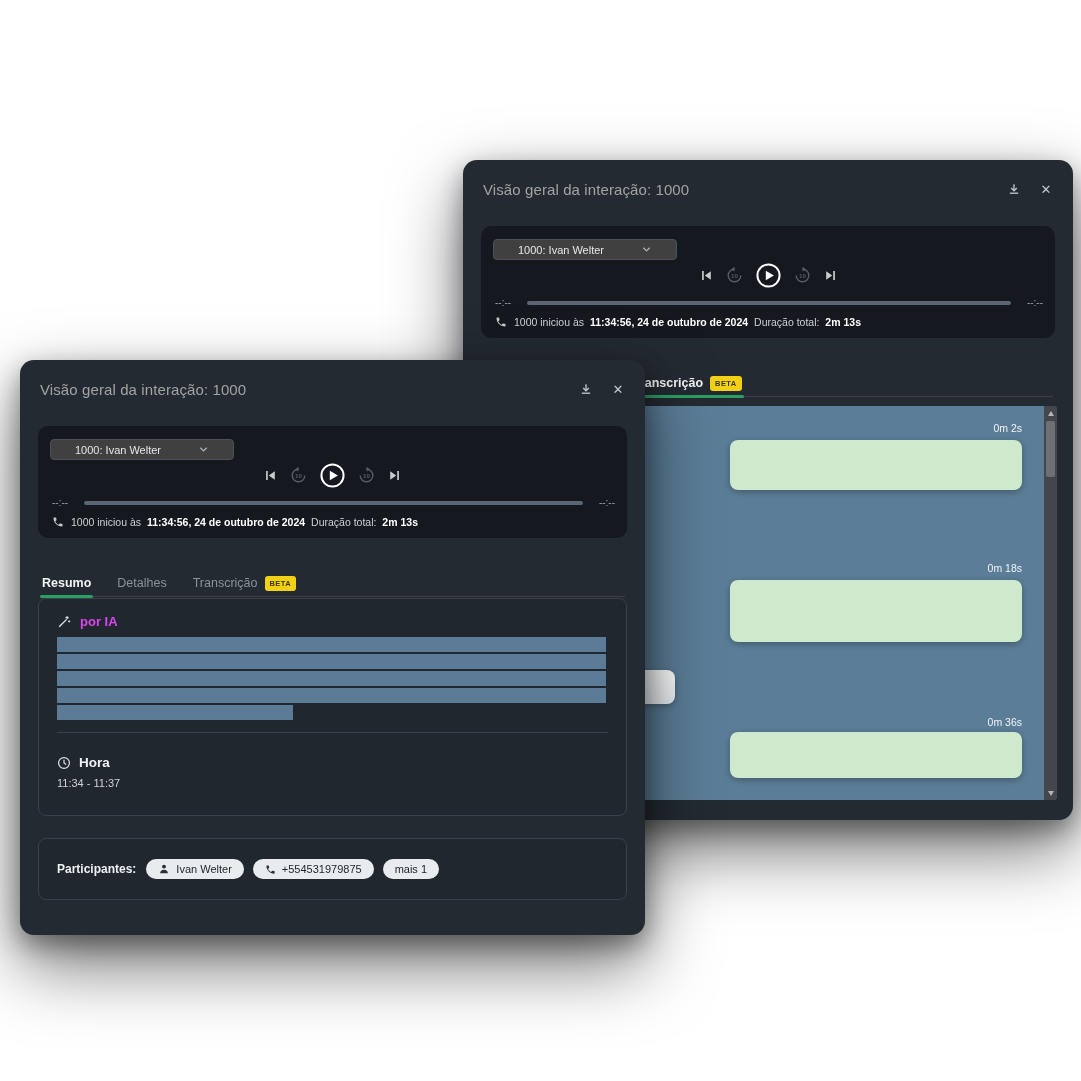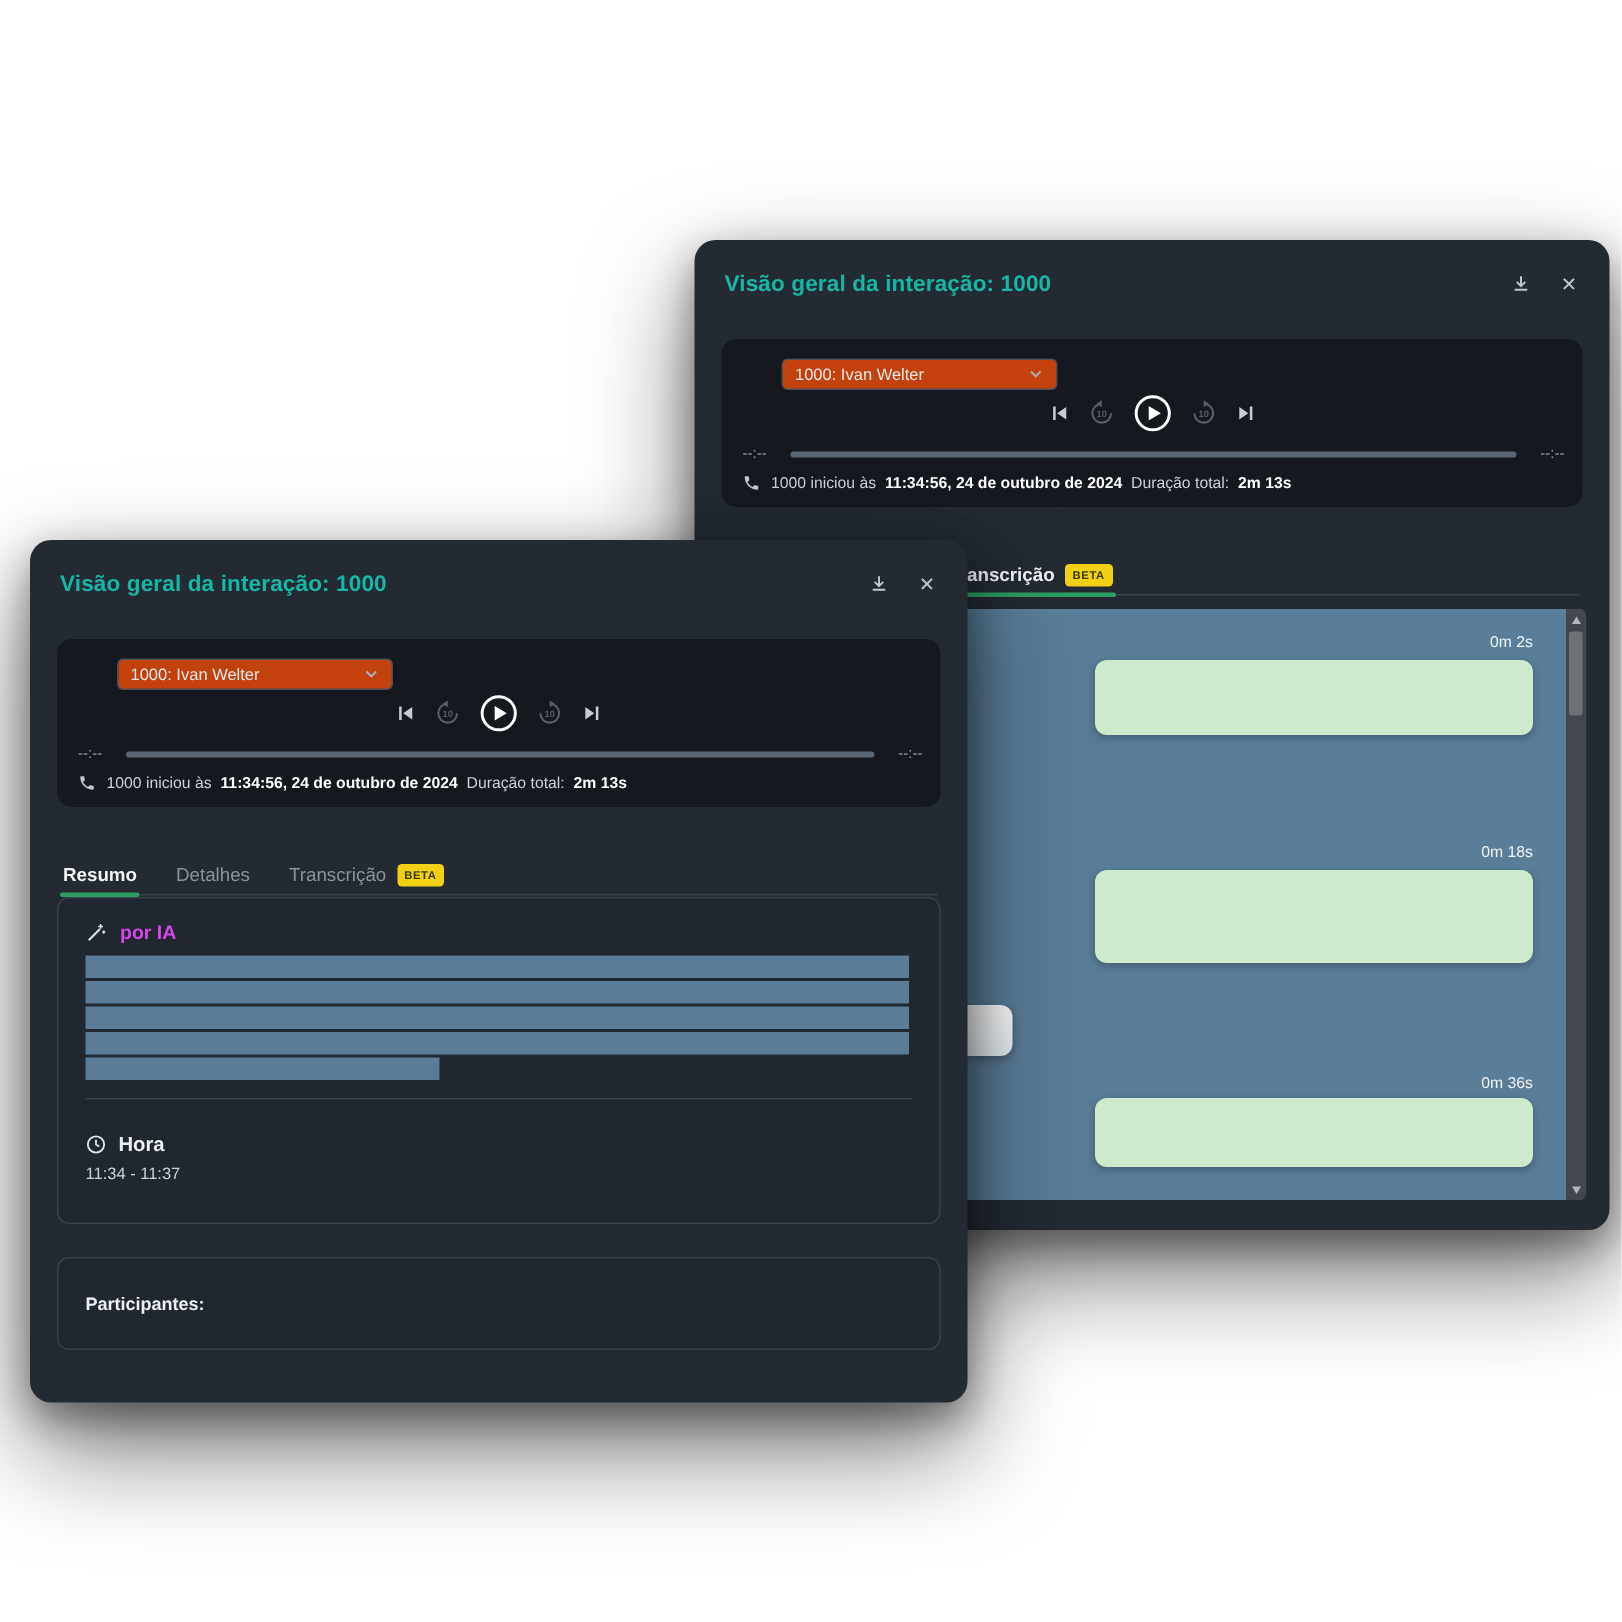--- a/index.html
+++ b/index.html
@@ -6,30 +6,30 @@
   html,body { width:1081px; height:1081px; background:#ffffff; overflow:hidden;
     font-family:"Liberation Sans", sans-serif; }
   .stage { position:relative; width:1081px; height:1081px; }
 
   .modal { position:absolute; background:#232a32; border-radius:14px; color:#e8eaed;
     box-shadow:0 30px 70px rgba(0,0,0,.55), 0 10px 26px rgba(0,0,0,.38); }
   #back-modal  { left:463px; top:160px; width:610px; height:660px; z-index:1; }
   #front-modal { left:20px;  top:360px; width:625px; height:575px; z-index:2; }
 
   .m-header { position:absolute; top:20px; left:20px; right:18px; display:flex; align-items:center; }
-  .m-title  { font-size:15px; font-weight:700; color:#14b8a6; letter-spacing:.1px; }
+  .m-title  { font-size:15px; font-weight:400; color:#a3a3a3; letter-spacing:.1px; }
   .hdr-icons{ margin-left:auto; display:flex; align-items:center; gap:14px; color:#c3c8cd; }
   .icon-btn { display:inline-flex; align-items:center; justify-content:center; cursor:pointer;
     width:18px; height:18px; color:#c3c8cd; font-size:13px; line-height:1; }
 
   .player { position:absolute; top:66px; left:18px; right:18px; height:112px;
     background:#15191f; border-radius:10px; }
   .pl-select { position:absolute; top:13px; left:12px; width:184px; height:21px;
-    background:#c2410c; border:1px solid #4a515a; border-radius:4px;
-    display:flex; align-items:center; padding:0 8px; font-size:11px; color:#e4e7ea; cursor:pointer;margin-left:28px; }
+    background:#404040; border:1px solid #4a515a; border-radius:4px;
+    display:flex; align-items:center; padding:0 24px; font-size:11px; color:#e4e7ea; cursor:pointer; }
   .pl-select .chev { margin-left:auto; color:#aab0b6; display:inline-flex; }
   .pl-controls { position:absolute; top:33px; left:0; right:0; height:32px;
     display:flex; align-items:center; justify-content:center; gap:11px; }
   .ctl { display:inline-flex; align-items:center; justify-content:center; color:#c8ccd0; cursor:pointer; }
   .ctl.dim { color:#565d64; }
   .pl-progress { position:absolute; top:71px; left:14px; right:12px; display:flex;
     align-items:center; font-size:10px; color:#9aa0a6; }
   .bar-track { flex:1; height:4px; background:#5a6673; border-radius:2px; margin:0 16px; cursor:pointer; }
   .pl-info { position:absolute; top:90px; left:14px; right:12px; display:flex;
     align-items:center; gap:7px; font-size:10.5px; color:#ccd1d5; white-space:nowrap; }
@@ -332,16 +332,38 @@
             </span>
             <span>Hora</span>
           </div>
           <div class="sum-col-val">11:34 - 11:37</div>
         </div>
       </div>
     </div>
 
     <div class="part-card">
       <span class="part-label">Participantes:</span>
+      <div class="chips">
+        <span class="chip">
+          <span class="cicon">
+            <svg viewBox="0 0 16 16" width="12" height="12">
+                <circle cx="8" cy="4.8" r="2.6" fill="currentColor"></circle>
+                <path d="M2.8 13.6c0-2.9 2.3-4.7 5.2-4.7s5.2 1.8 5.2 4.7z" fill="currentColor"></path>
+              </svg>
+          </span>
+          <span>Ivan Welter</span>
+        </span>
+        <span class="chip">
+          <span class="cicon">
+            <svg viewBox="0 0 24 24" width="11" height="11">
+                <path d="M6.62 10.79c1.44 2.83 3.76 5.14 6.59 6.59l2.2-2.21c.27-.27.67-.36 1.02-.24 1.12.37 2.33.57 3.57.57.55 0 1 .45 1 1V20c0 .55-.45 1-1 1-9.39 0-17-7.61-17-17 0-.55.45-1 1-1h3.5c.55 0 1 .45 1 1 0 1.25.2 2.45.57 3.57.11.35.03.74-.25 1.02l-2.2 2.2z" fill="currentColor"></path>
+              </svg>
+          </span>
+          <span>+554531979875</span>
+        </span>
+        <span class="chip">
+          <span>mais 1</span>
+        </span>
+      </div>
     </div>
   </div>
 
 </div>
 
 </body></html>

